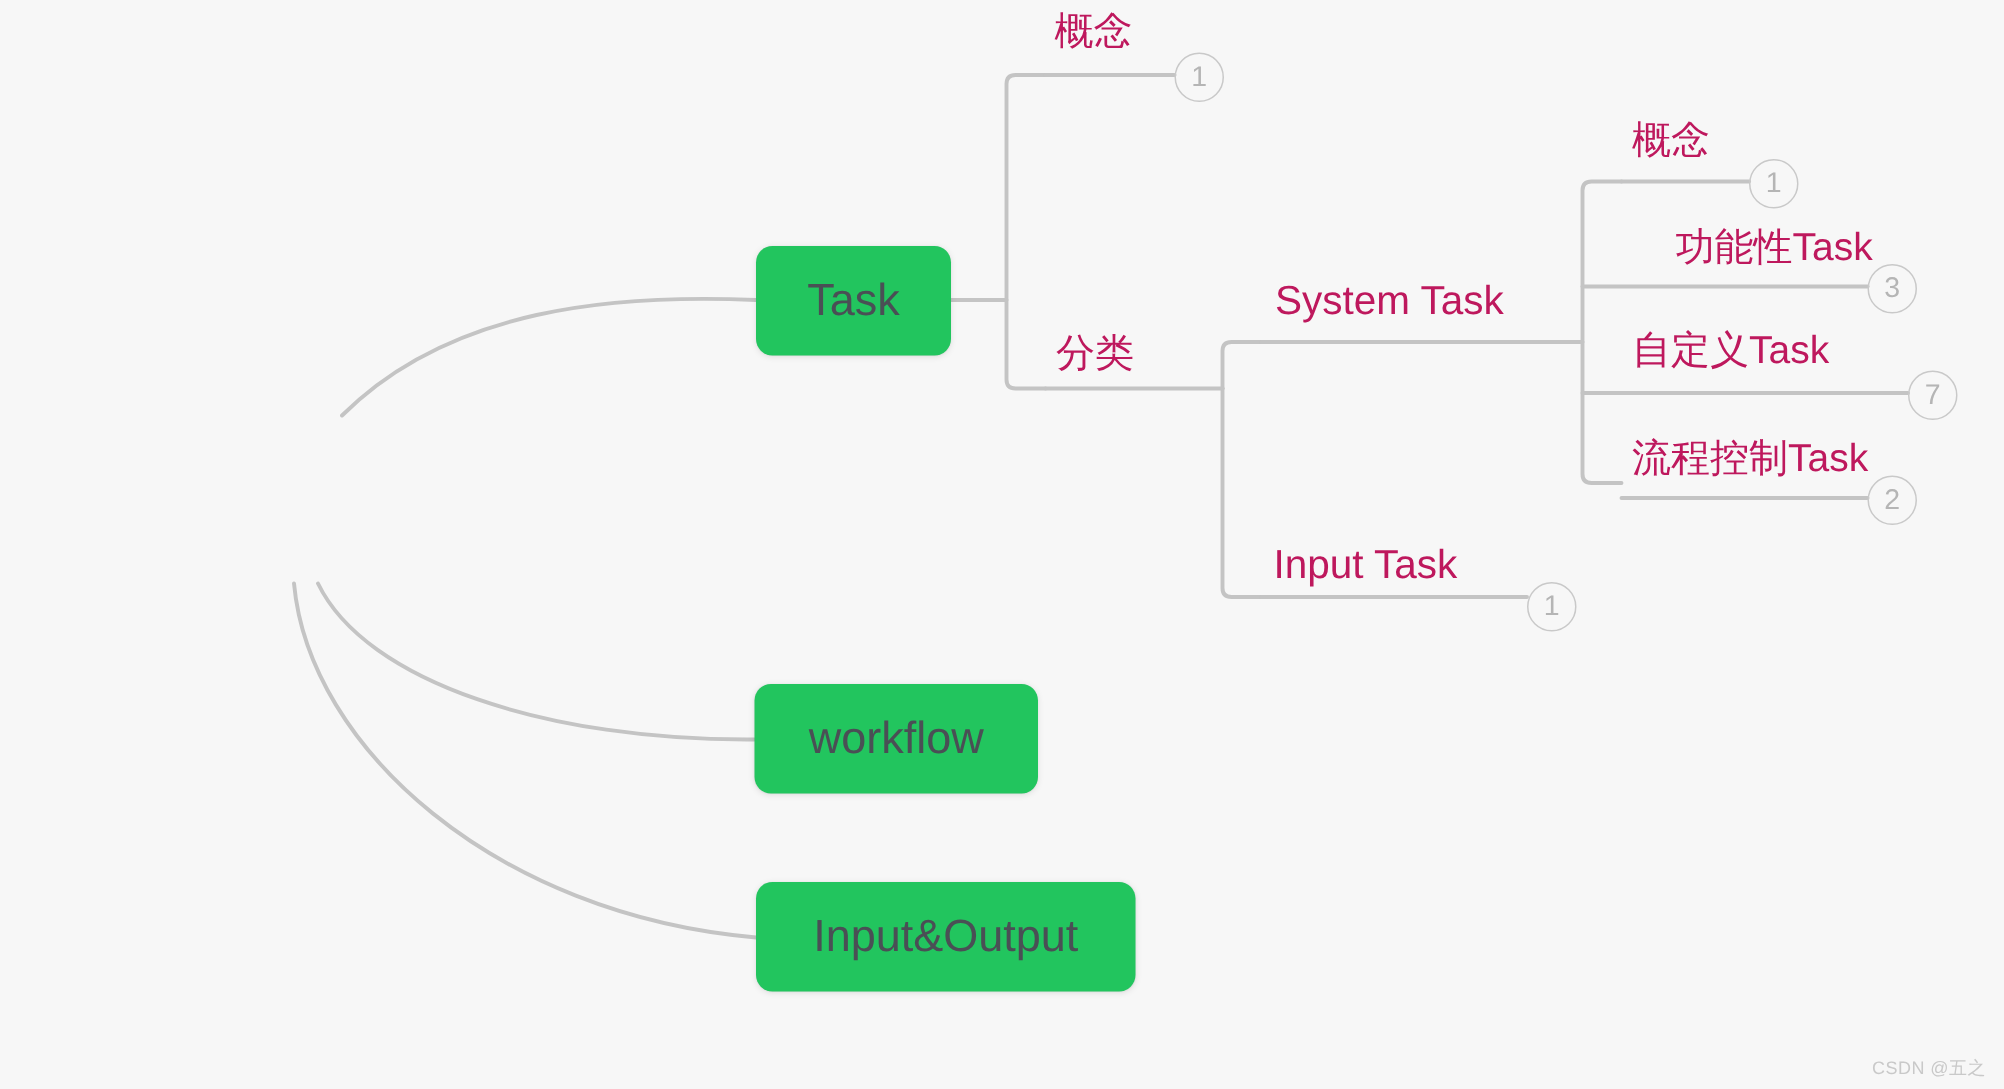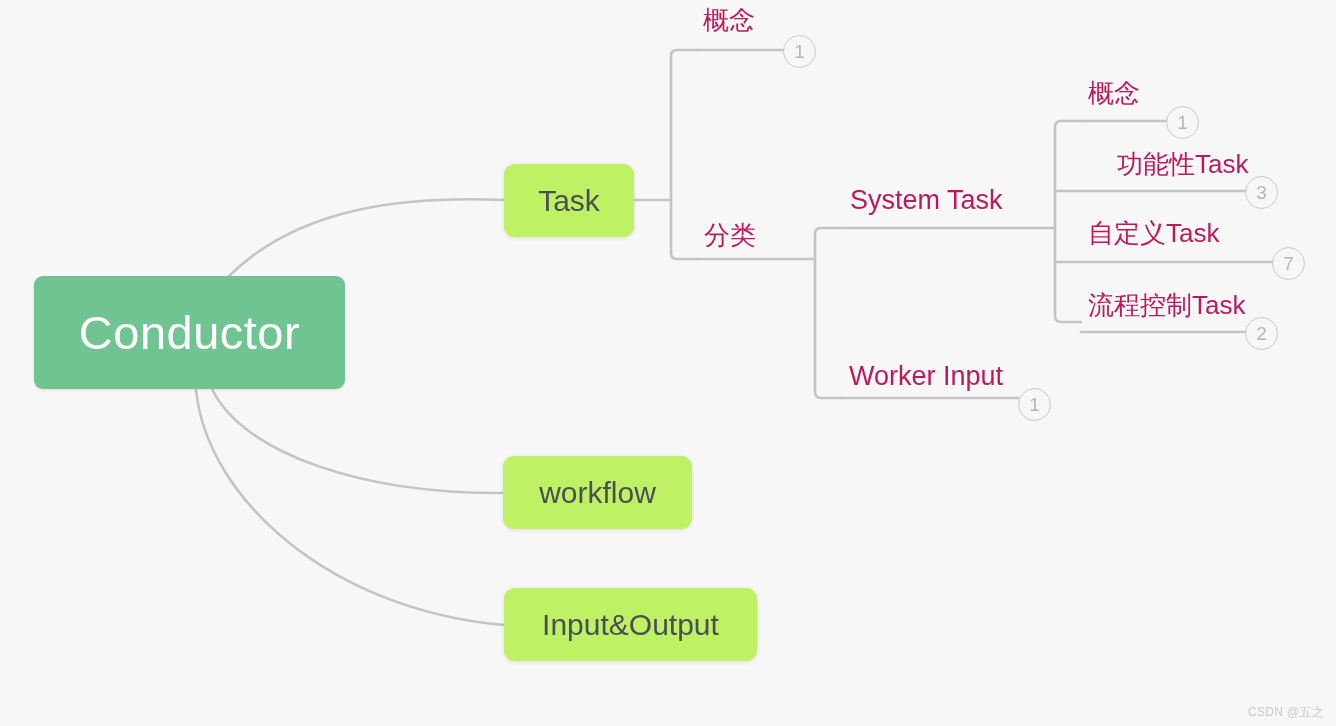--- a/index.html
+++ b/index.html
@@ -46,21 +46,21 @@
     font-size: 47px;
     font-weight: 400;
     letter-spacing: 0.5px;
     line-height: 1;
     white-space: nowrap;
   }
 
   
   .box-node {
     position: absolute;
-    background: #bef264;
+    background: #22c55e;
     border-radius: 11px;
     box-shadow: 0 1px 4px rgba(0,0,0,0.10), 0 0 1px rgba(0,0,0,0.06);
     display: flex;
     align-items: center;
     justify-content: center;
     box-sizing: border-box;
   }
   .box-node .box-label {
     color: #4a4f55;
     font-size: 30px;
@@ -167,43 +167,40 @@
       <path d="M 1081,121 L 1166,121"></path>
 
       <path d="M 1055,191 L 1245,191"></path>
 
       <path d="M 1055,262 L 1272,262"></path>
 
       <path d="M 1081,332 L 1245,332"></path>
     </g>
   </svg>
 
-  <div class="root-node">
-    <span class="root-label">Conductor</span>
-  </div>
 
   <div class="box-node" id="node-task">
     <span class="box-label">Task</span>
   </div>
 
   <div class="box-node" id="node-io">
     <span class="box-label">Input&amp;Output</span>
   </div>
 
   <div class="box-node" id="node-workflow">
     <span class="box-label">workflow</span>
   </div>
 
   <div class="text-node cjk" id="label-gainian-1">概念</div>
 
   <div class="text-node cjk" id="label-fenlei">分类</div>
 
   <div class="text-node" id="label-system-task">System Task</div>
 
-  <div class="text-node" id="label-worker-task">Worker Input</div>
+  <div class="text-node" id="label-worker-task">Input Task</div>
 
   <div class="text-node cjk" id="label-gainian-2">概念</div>
 
   <div class="text-node cjk" id="label-gongneng">功能性Task</div>
 
   <div class="text-node cjk" id="label-liucheng">自定义Task</div>
 
   <div class="text-node cjk" id="label-zidingyi">流程控制Task</div>
 
   <div class="badge" id="badge-gainian-1">

